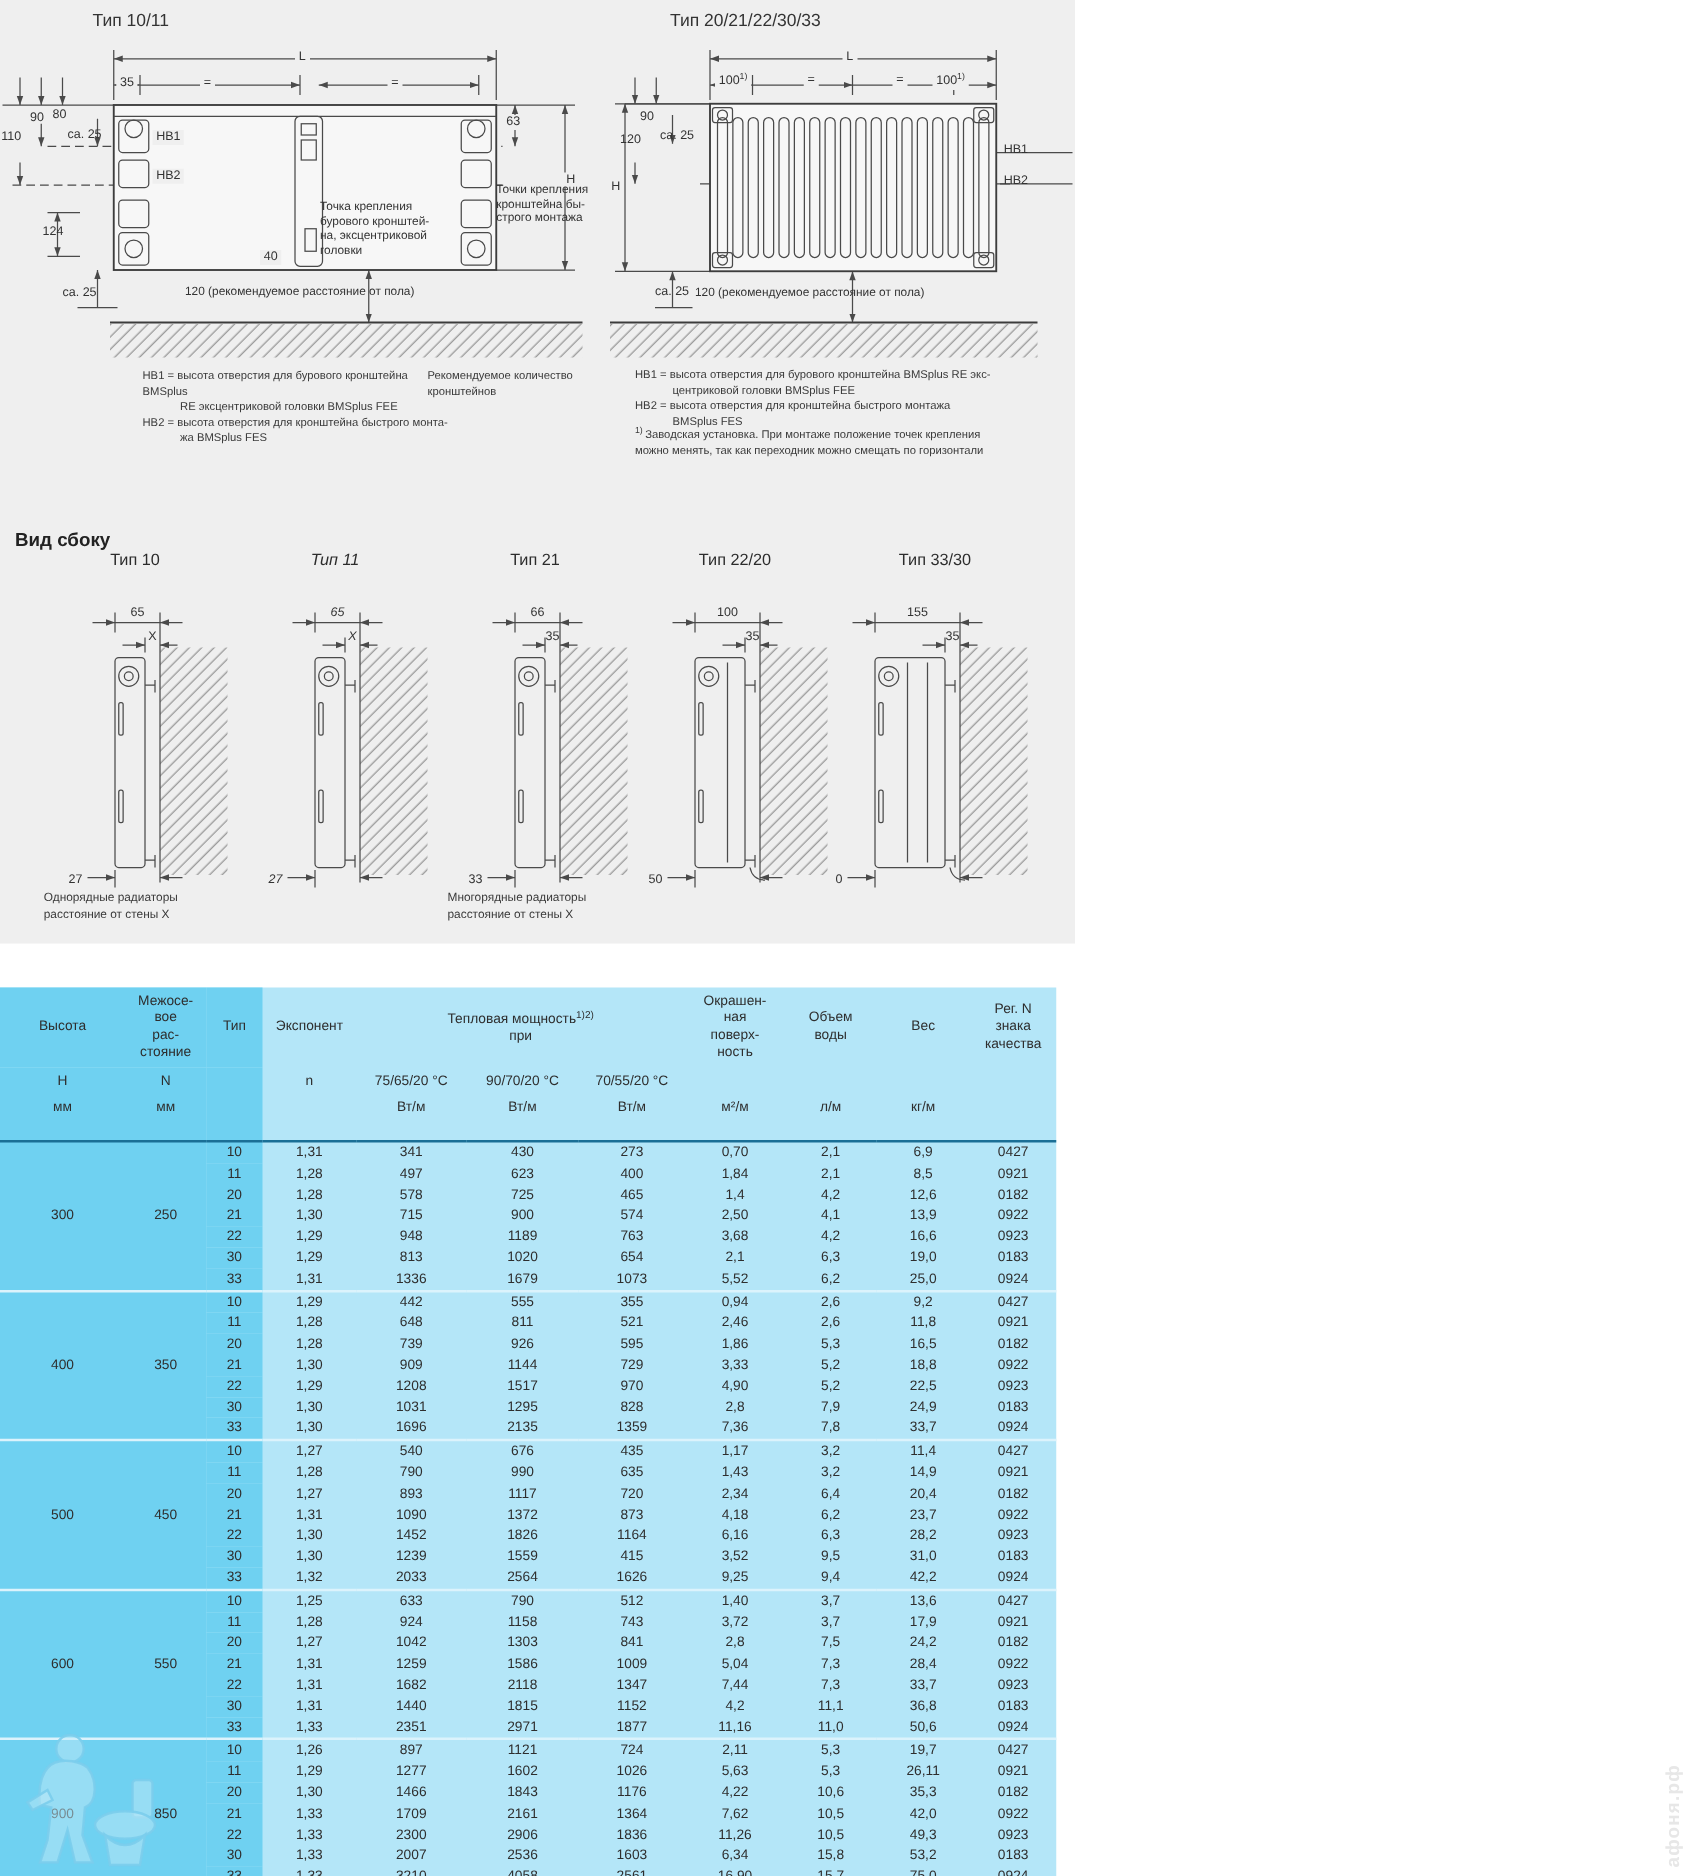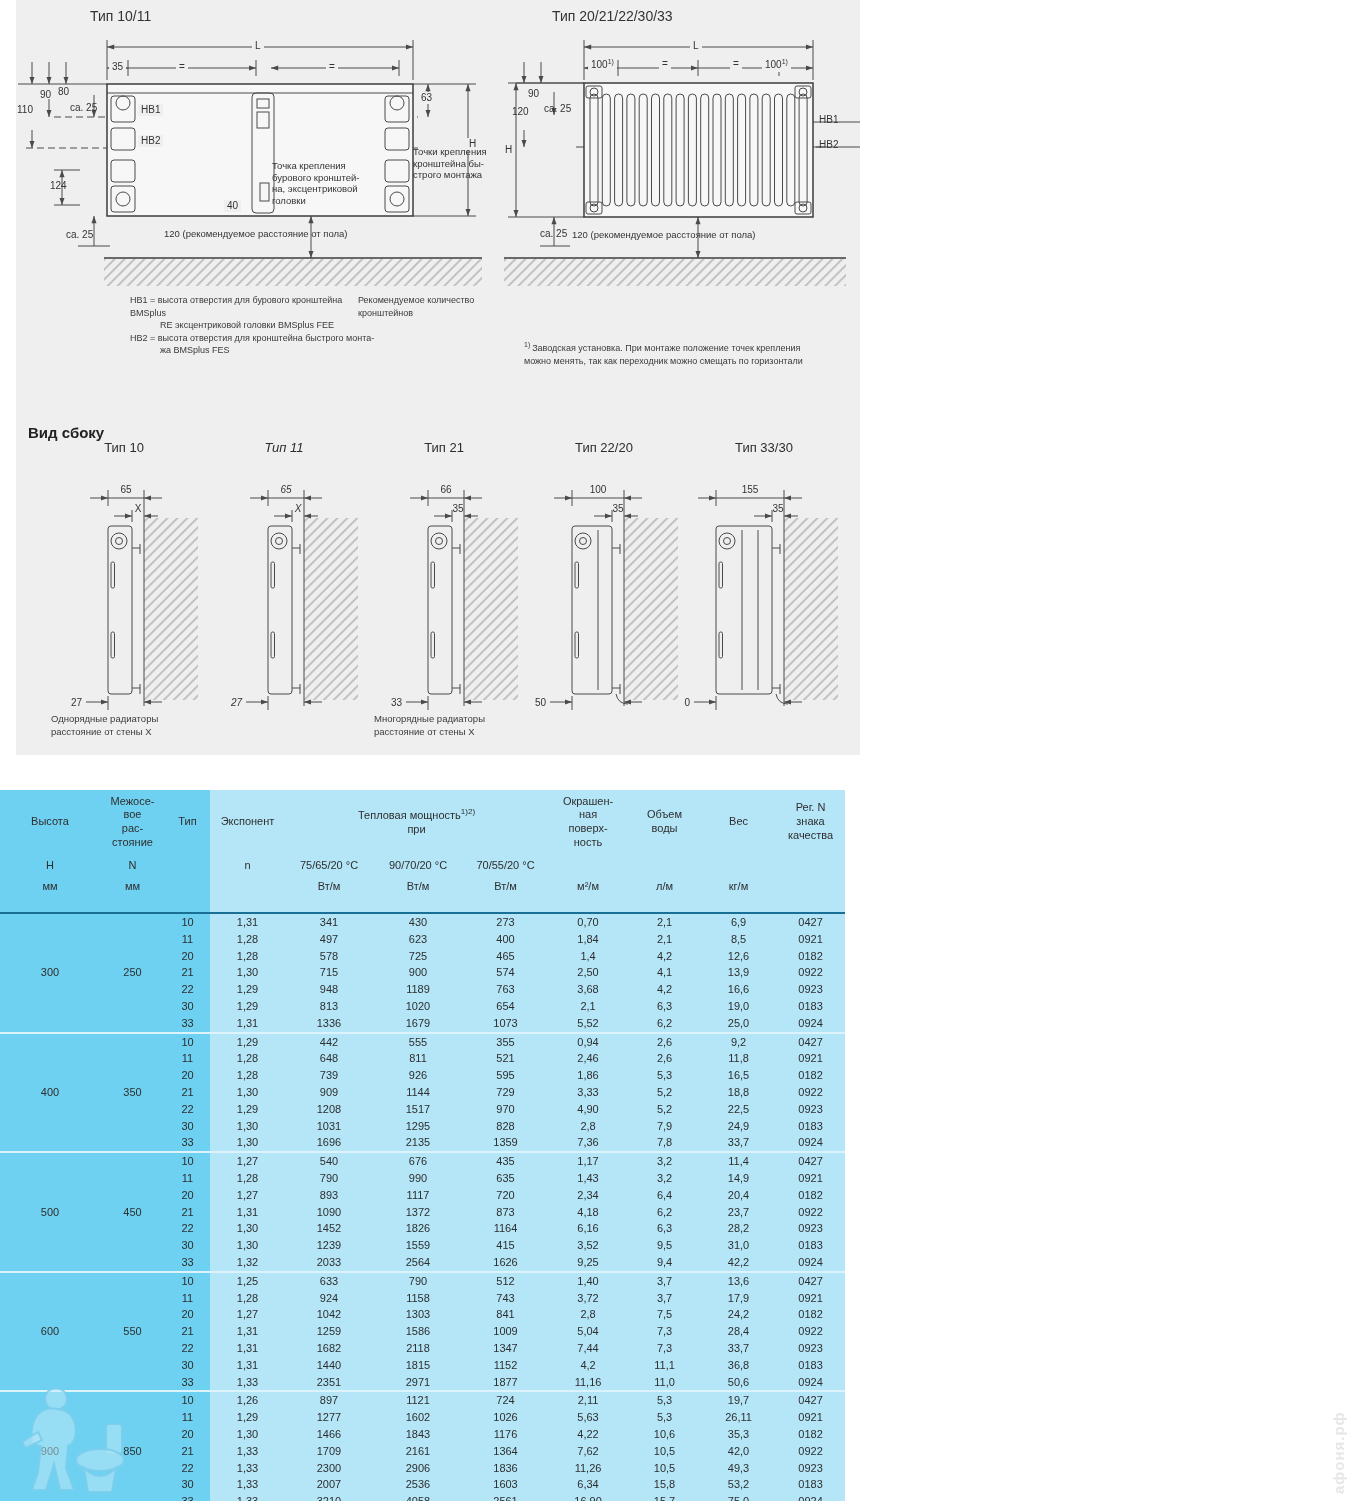--- a/index.html
+++ b/index.html
@@ -1,19 +1,19 @@
 <!DOCTYPE html>
 <html><head>
 <meta charset="utf-8">
 <style>
   html,body{margin:0;padding:0}
   body{width:1364px;height:1501px;position:relative;background:#fff;overflow:hidden;
        font-family:"Liberation Sans",sans-serif;color:#333}
   .abs{position:absolute}
-  .gray-panel{left:16px;top:0;width:860px;height:755px;background:#efefef}
+  .gray-panel{left:0;top:0;width:860px;height:755px;background:#efefef}
   .xsec-col{left:860px;top:0;width:504px;height:755px;background:#fff}
   .lbl{position:absolute;font-size:10px;line-height:1.22;color:#333;white-space:pre-line}
   .lbl.bg{background:#efefef;padding:0 3px}
   .dtitle{position:absolute;font-size:14px;color:#333;white-space:pre}
   .heading{position:absolute;font-size:15px;font-weight:bold;color:#222}
   .note{position:absolute;font-size:9px;line-height:1.4;color:#3a3a3a;white-space:pre-wrap}
   .note sup{font-size:7px}
   .caption{position:absolute;font-size:9.5px;line-height:1.4;color:#3a3a3a;white-space:pre-line}
   .dln{stroke:#4a4a4a;stroke-width:1;fill:none}
   .dthk{stroke:#3c3c3c;stroke-width:1.6;fill:none}
@@ -224,20 +224,24 @@
   <div class="lbl" style="left:803px;top:139px">HB2</div>
   <div class="lbl" style="left:524px;top:228px">ca. 25</div>
   <div class="lbl" style="left:556px;top:229px;font-size:9.5px">120 (рекомендуемое расстояние от пола)</div>
 
   <div class="note" style="left:114px;top:294px;width:245px">HB1 = высота отверстия для бурового кронштейна BMSplus
             RE эксцентриковой головки BMSplus FEE
 HB2 = высота отверстия для кронштейна быстрого монта-
             жа BMSplus FES</div>
   <div class="note" style="left:342px;top:294px">Рекомендуемое количество
 кронштейнов</div>
+  <div class="note" style="left:508px;top:293px;width:340px">HB1 = высота отверстия для бурового кронштейна BMSplus RE экс-
+            центриковой головки BMSplus FEE
+HB2 = высота отверстия для кронштейна быстрого монтажа
+            BMSplus FES</div>
   <div class="note" style="left:508px;top:340px;width:345px"><sup>1) </sup><span>Заводская установка. При монтаже положение точек крепления
 можно менять, так как переходник можно смещать по горизонтали</span></div>
 
   <div class="heading" style="left:12px;top:424px">Вид сбоку</div>
   <div id="side-views">
       <div class="sv-block" style="left: 28px; top: 440px;">
         <div class="sv-label">Тип 10</div>
         <svg width="160" height="252" style="position:absolute;left:0;top:22px">
           <rect x="100" y="56" width="54" height="182" fill="url(#hatch)" stroke="none"></rect>
           <line x1="100" y1="50" x2="100" y2="244" class="dln"></line>

